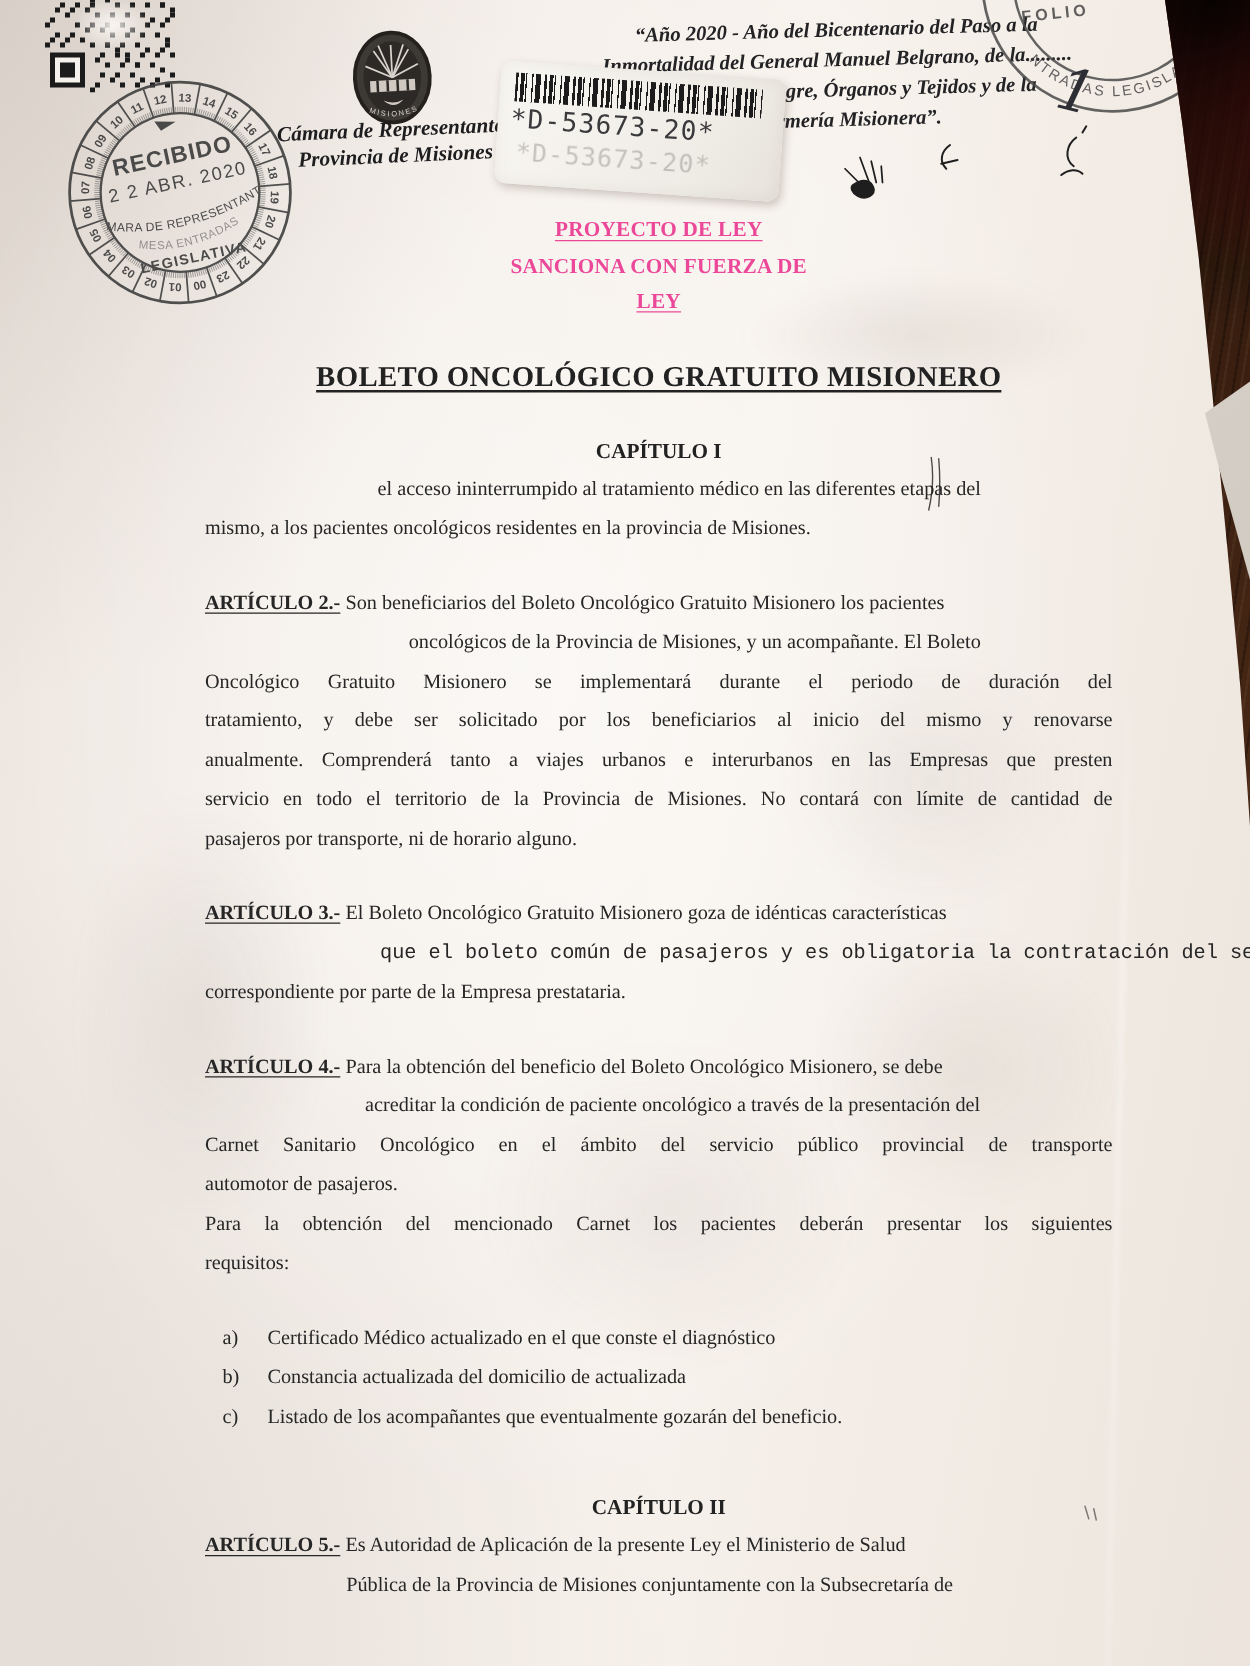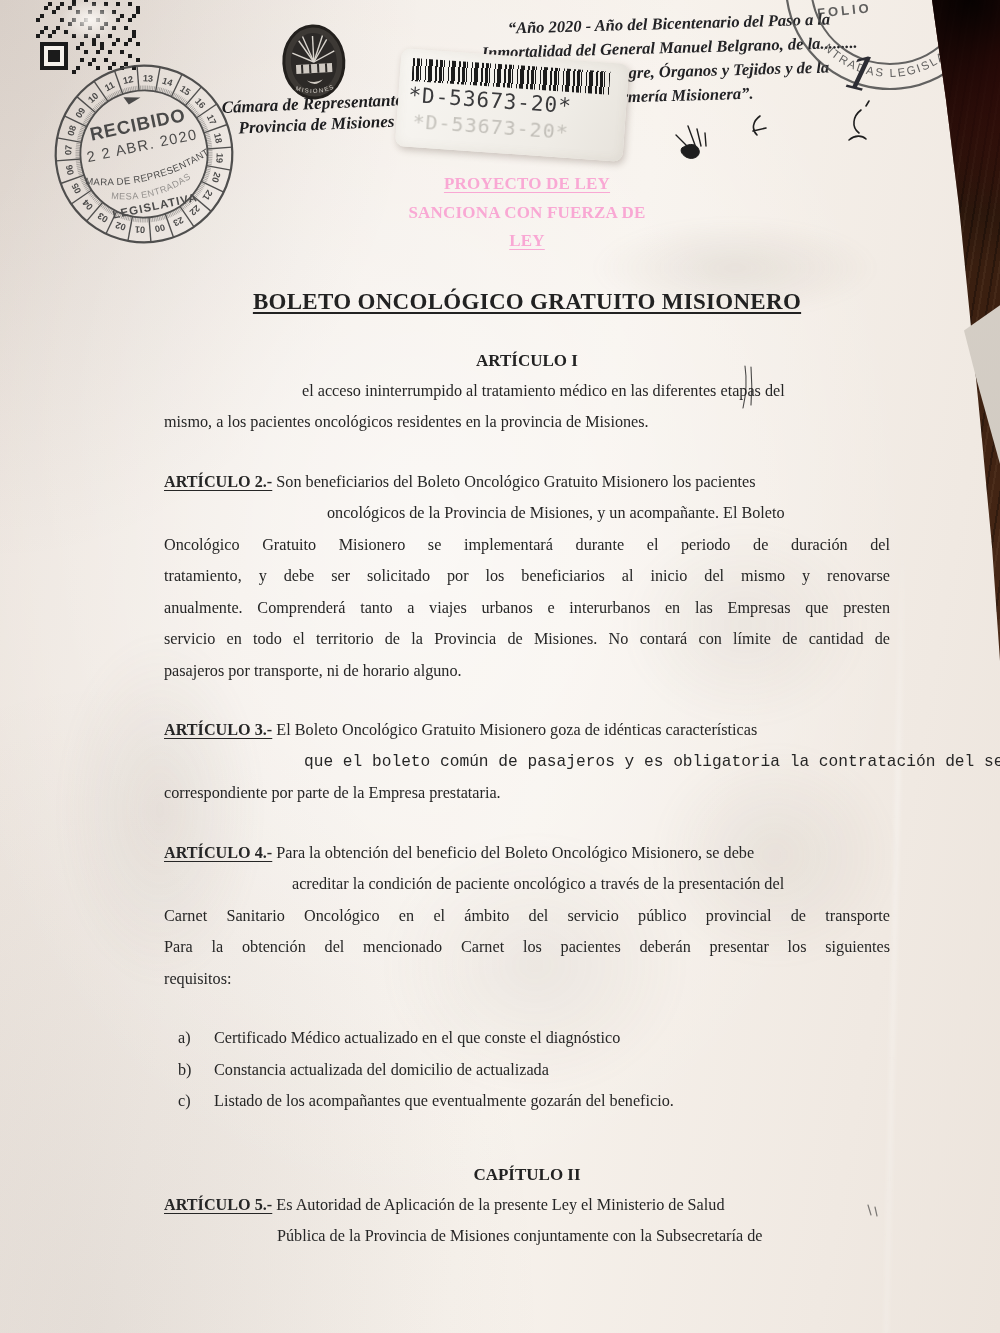--- a/index.html
+++ b/index.html
@@ -86,21 +86,21 @@
     transform:rotate(14deg);
   }
   .smudges{position:absolute;left:0;top:0;z-index:10;}
   
   .doc{
     position:absolute;left:164px;top:170px;width:726px;z-index:5;
     color:#262626;font-size:16.2px;
   }
   .title-line{
     text-align:center;font-weight:bold;font-size:17px;line-height:28.5px;letter-spacing:.2px;
-    color:#f9a8d4;
+    color:#ec4899;
   }
   .title-line.u{text-decoration:underline;text-underline-offset:3px;}
   .subject{
     text-align:center;font-weight:bold;font-size:23px;line-height:28px;margin-top:32px;
     text-decoration:underline;text-underline-offset:3px;letter-spacing:.3px;color:#222;
   }
   .blocks{margin-top:30px;}
   .chapter{text-align:center;font-weight:bold;font-size:17px;line-height:30px;color:#222;}
   .chapter.xtra{margin-top:42px;}
   .article{margin-bottom:28px;}
@@ -643,21 +643,21 @@
 </svg>
 
 <div class="doc">
   <div id="title-block">
       <div class="title-line u">PROYECTO DE LEY</div>
       <div class="title-line">SANCIONA CON FUERZA DE</div>
       <div class="title-line u">LEY</div>
     </div>
   <div class="subject">BOLETO ONCOLÓGICO GRATUITO MISIONERO</div>
   <div class="blocks" id="doc-blocks">
-      <div class="chapter">ARTÍCULO I</div>
+      <div class="chapter">CAPÍTULO I</div>
       <div class="article">
         <div class="line" style="padding-left: 138px;">el acceso ininterrumpido al tratamiento médico en las diferentes etapas del</div>
         <div class="line">mismo, a los  pacientes oncológicos residentes en la provincia de Misiones.</div>
       </div>
       <div class="article">
         <div class="line"><span class="art-label">ARTÍCULO 2.-</span> Son beneficiarios del Boleto Oncológico Gratuito Misionero los pacientes</div>
         <div class="line" style="padding-left: 163px;">oncológicos de la Provincia de Misiones, y un acompañante. El Boleto</div>
         <div class="line j">Oncológico Gratuito Misionero se implementará durante el periodo de duración del</div>
         <div class="line j">tratamiento, y debe ser solicitado por los beneficiarios al inicio del mismo y renovarse</div>
         <div class="line j">anualmente. Comprenderá tanto a viajes urbanos e interurbanos en las Empresas que presten</div>
@@ -666,20 +666,21 @@
       </div>
       <div class="article">
         <div class="line"><span class="art-label">ARTÍCULO 3.-</span> El Boleto Oncológico Gratuito Misionero goza de idénticas características</div>
         <div class="line" style="padding-left: 140px; font-family: Liberation Mono, monospace;">que el boleto común de pasajeros y es obligatoria la contratación del seguro</div>
         <div class="line">correspondiente por parte de la Empresa prestataria.</div>
       </div>
       <div class="article">
         <div class="line"><span class="art-label">ARTÍCULO 4.-</span> Para la obtención del beneficio del Boleto Oncológico Misionero, se debe</div>
         <div class="line" style="padding-left: 128px;">acreditar la condición de paciente oncológico a través de la presentación del</div>
         <div class="line j">Carnet Sanitario Oncológico en el ámbito del servicio público provincial de transporte</div>
+        <div class="line">automotor de pasajeros.</div>
         <div class="line j">Para la obtención del mencionado Carnet los pacientes deberán presentar los siguientes</div>
         <div class="line">requisitos:</div>
       </div>
       <div class="req-list">
         <div class="li-row"><span class="li-m">a)</span><span>Certificado Médico actualizado en el que conste el diagnóstico</span></div>
         <div class="li-row"><span class="li-m">b)</span><span>Constancia actualizada del domicilio de actualizada</span></div>
         <div class="li-row"><span class="li-m">c)</span><span>Listado de los acompañantes que eventualmente gozarán del beneficio.</span></div>
       </div>
       <div class="chapter xtra">CAPÍTULO II</div>
       <div class="article">

